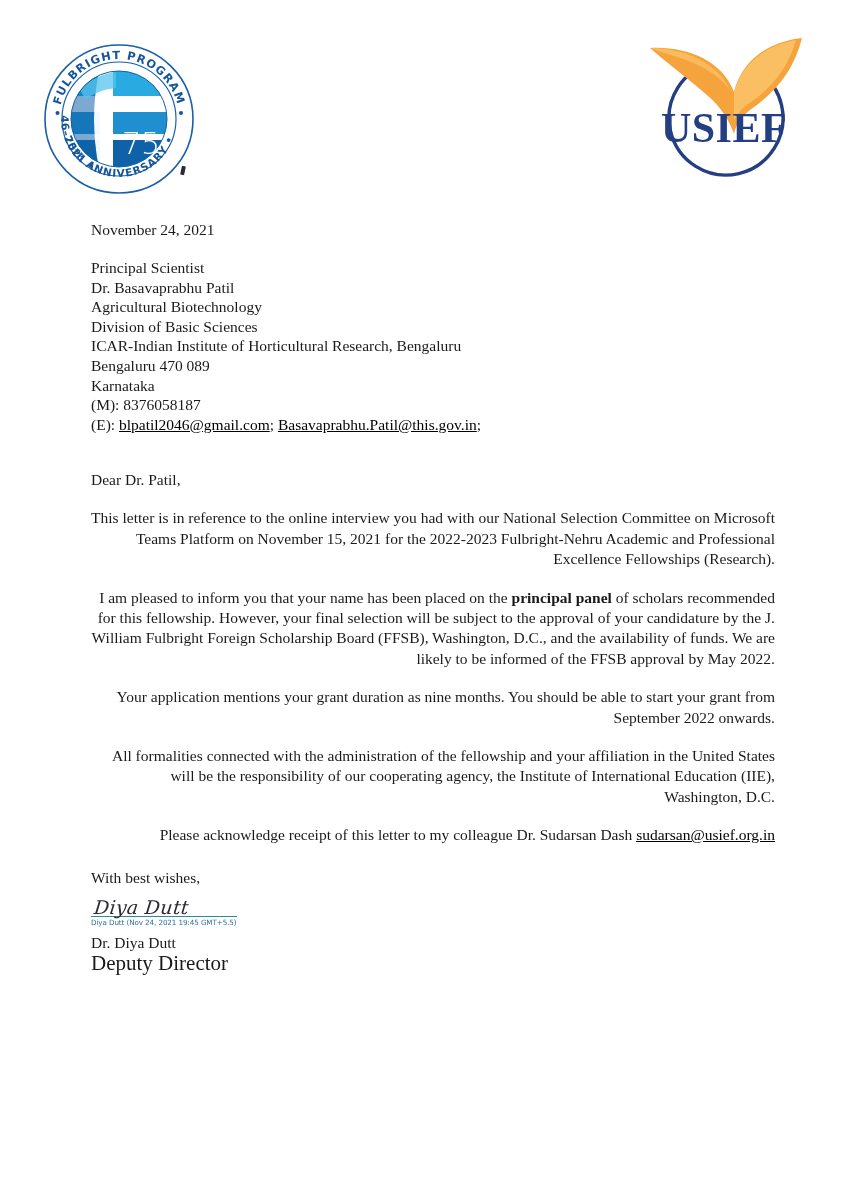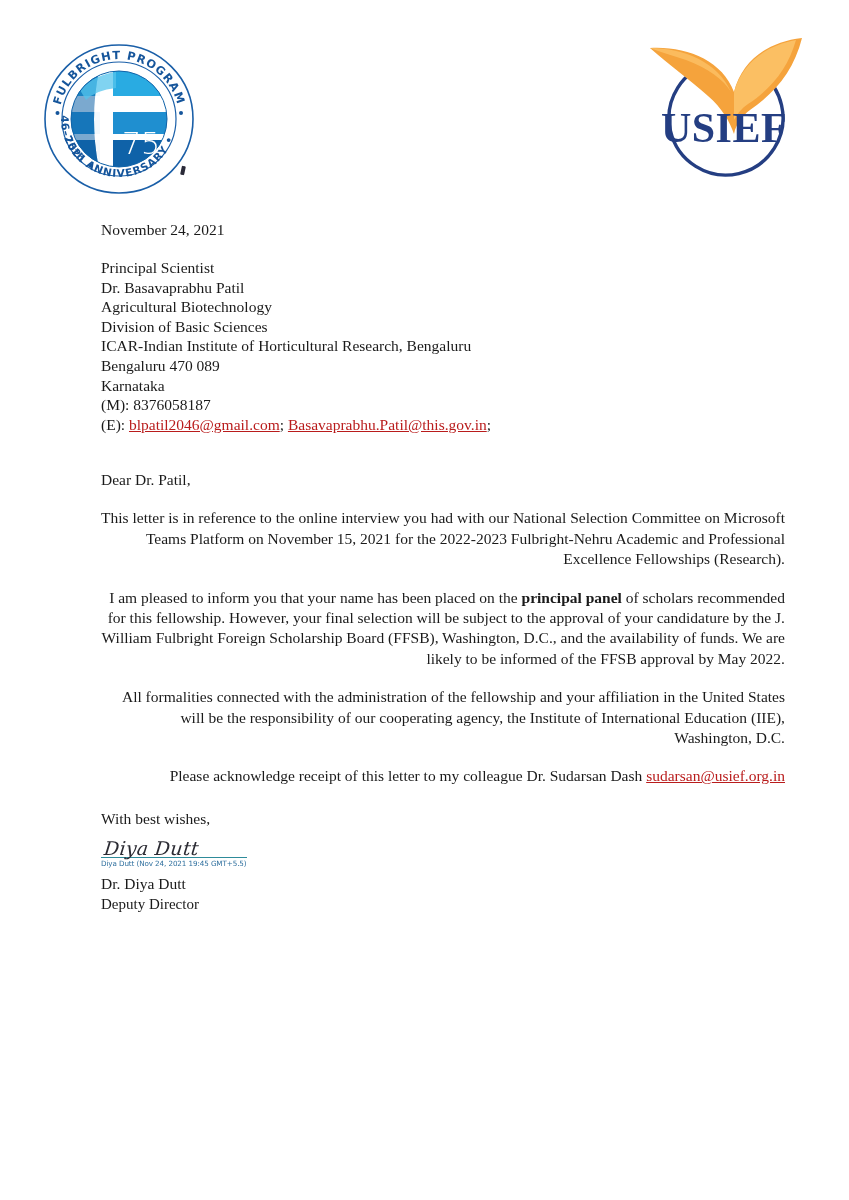--- a/index.html
+++ b/index.html
@@ -45,21 +45,21 @@
     width: 4px;
     height: 9px;
     background: #2a2a38;
     transform: rotate(12deg);
     border-radius: 1px;
   }
 
   
   .letter {
     position: absolute;
-    left: 101px;
+    left: 91px;
     top: 220px;
     width: 684px;
   }
   .date-line {
     font-size: 15.5px;
     line-height: 20px;
     margin-bottom: 18px;
   }
   .address-block {
     font-size: 15.5px;
@@ -80,21 +80,21 @@
     line-height: 20.4px;
     margin: 0 0 18px 0;
     text-align: right;
   }
   .closing {
     font-size: 15.5px;
     line-height: 20px;
     margin: 22px 0 0 0;
   }
   a.maillink, .maillink {
-    color: #b91c1c;
+    color: #000000;
     text-decoration: underline;
   }
   .sep { color: #1a1a1a; text-decoration: none; }
   b.bold { font-weight: bold; }
 
   
   .sig-wrap {
     position: relative;
     margin-top: 8px;
     width: 150px;
@@ -124,21 +124,21 @@
     letter-spacing: -0.1px;
     margin-top: 1px;
     white-space: nowrap;
   }
   .sig-name {
     font-size: 15.5px;
     line-height: 20px;
     margin-top: 6px;
   }
   .sig-title {
-    font-size: 15px;
+    font-size: 21px;
     line-height: 20px;
   }
 </style>
 </head>
 <body>
 
 <div class="page">
 
   <div class="header">
 
@@ -221,20 +221,21 @@
       <div class="addr-line"><span>(M): </span><span>8376058187</span></div>
       <div class="addr-line"><span>(E): </span><a class="maillink" href="#">blpatil2046@gmail.com</a><span class="sep">; </span><a class="maillink" href="#">Basavaprabhu.Patil@this.gov.in</a><span class="sep">;</span></div>
     </div>
 
     <div class="salutation">Dear Dr. Patil,</div>
 
     <p class="para">This letter is in reference to the online interview you had with our National Selection Committee on Microsoft Teams Platform on November 15, 2021 for the 2022-2023 Fulbright-Nehru Academic and Professional Excellence Fellowships (Research).</p>
 
     <p class="para"><span>I am pleased to inform you that your name has been placed on the </span><b class="bold">principal panel</b><span> of scholars recommended for this fellowship.  However, your final selection will be subject to the approval of your candidature by the J. William Fulbright Foreign Scholarship Board (FFSB), Washington, D.C., and the availability of funds. We are likely to be informed of the FFSB approval by May 2022.</span></p>
 
+    <p class="para">Your application mentions your grant duration as nine months. You should be able to start your grant from September 2022 onwards.</p>
 
     <p class="para">All formalities connected with the administration of the fellowship and your affiliation in the United States will be the responsibility of our cooperating agency, the Institute of International Education (IIE), Washington, D.C.</p>
 
     <p class="para"><span>Please acknowledge receipt of this letter to my colleague Dr. Sudarsan Dash </span><a class="maillink" href="#">sudarsan@usief.org.in</a></p>
 
     <div class="closing">With best wishes,</div>
 
     <div class="sig-wrap">
       <div class="sig-script">Diya Dutt</div>
       <div class="sig-rule"></div>

